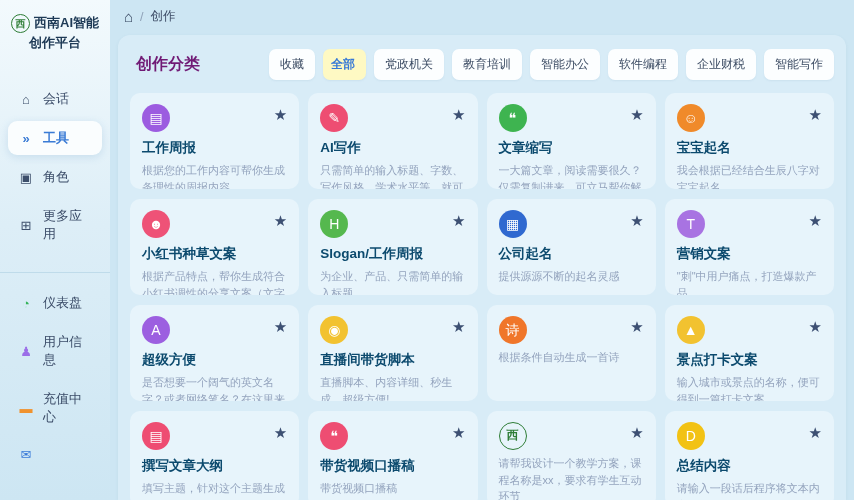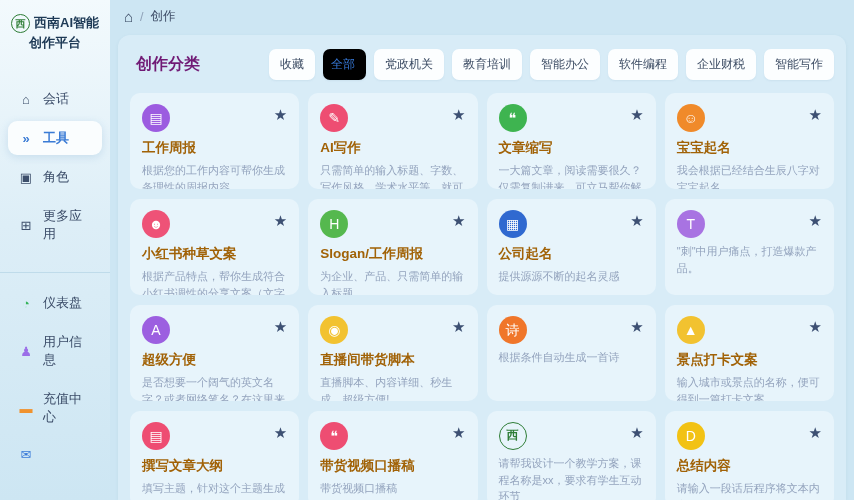--- a/index.html
+++ b/index.html
@@ -47,38 +47,38 @@
     padding:14px 12px 0;overflow:hidden;box-shadow:0 1px 3px rgba(120,160,190,.15);
   }
   .panel-head{display:flex;align-items:center;justify-content:space-between;height:30px;}
   .panel-title{font-size:16px;font-weight:bold;color:#701a75;padding-left:6px;}
   .chips{display:flex;gap:8px;}
   .chip{
     border:none;background:#fcfeff;color:#3b4b63;font-size:12px;padding:7px 11px;
     border-radius:7px;cursor:pointer;font-family:inherit;white-space:nowrap;
     box-shadow:0 1px 2px rgba(120,160,190,.14);
   }
-  .chip.active{background:#000000;color:#3678d6;font-weight:normal;padding-left:8px;}
+  .chip.active{background:#fef9c3;color:#3678d6;font-weight:bold;padding-left:8px;}
 
   .grid{margin-top:14px;display:grid;grid-template-columns:repeat(4,1fr);gap:10px 9px;}
   .card{
     background:#e7f4fb;border-radius:10px;padding:11px 12px 6px;height:96px;
     box-sizing:border-box;overflow:hidden;cursor:pointer;
   }
   .card-top{display:flex;justify-content:space-between;align-items:flex-start;}
   .card-icon{
     width:28px;height:28px;border-radius:50%;color:#fff;font-size:14px;
     line-height:28px;text-align:center;display:inline-block;flex:none;
   }
   .card-icon.seal{
     border:1.6px solid #2e7d36;color:#2e7d36;font-weight:bold;
     line-height:25px;font-size:12px;box-sizing:border-box;
   }
   .star{color:#3d5073;font-size:15px;margin-top:2px;cursor:pointer;}
-  .card-title{margin-top:7px;font-size:13.5px;font-weight:bold;color:#a16207;}
+  .card-title{margin-top:7px;font-size:13.5px;font-weight:bold;color:#0c4a6e;}
   .card-desc{margin-top:5px;font-size:11px;line-height:1.5;color:#93a3bd;}
 </style>
 </head>
 <body>
 
 <div class="app">
 
   <aside class="sidebar">
     <div class="logo">
       <div class="logo-row">
@@ -236,20 +236,21 @@
             </div>
             <div class="card-title">公司起名</div>
             <div class="card-desc">提供源源不断的起名灵感</div>
           </div>
 
           <div class="card">
             <div class="card-top">
               <span class="card-icon" style="background: rgb(168, 115, 226);">T</span>
               <span class="star">★</span>
             </div>
+            <div class="card-title">营销文案</div>
             <div class="card-desc">"刺"中用户痛点，打造爆款产品。</div>
           </div>
 
           <div class="card">
             <div class="card-top">
               <span class="card-icon" style="background: rgb(156, 95, 224);">A</span>
               <span class="star">★</span>
             </div>
             <div class="card-title">超级方便</div>
             <div class="card-desc">是否想要一个阔气的英文名字？或者网络笔名？在这里来试一试吧</div>

